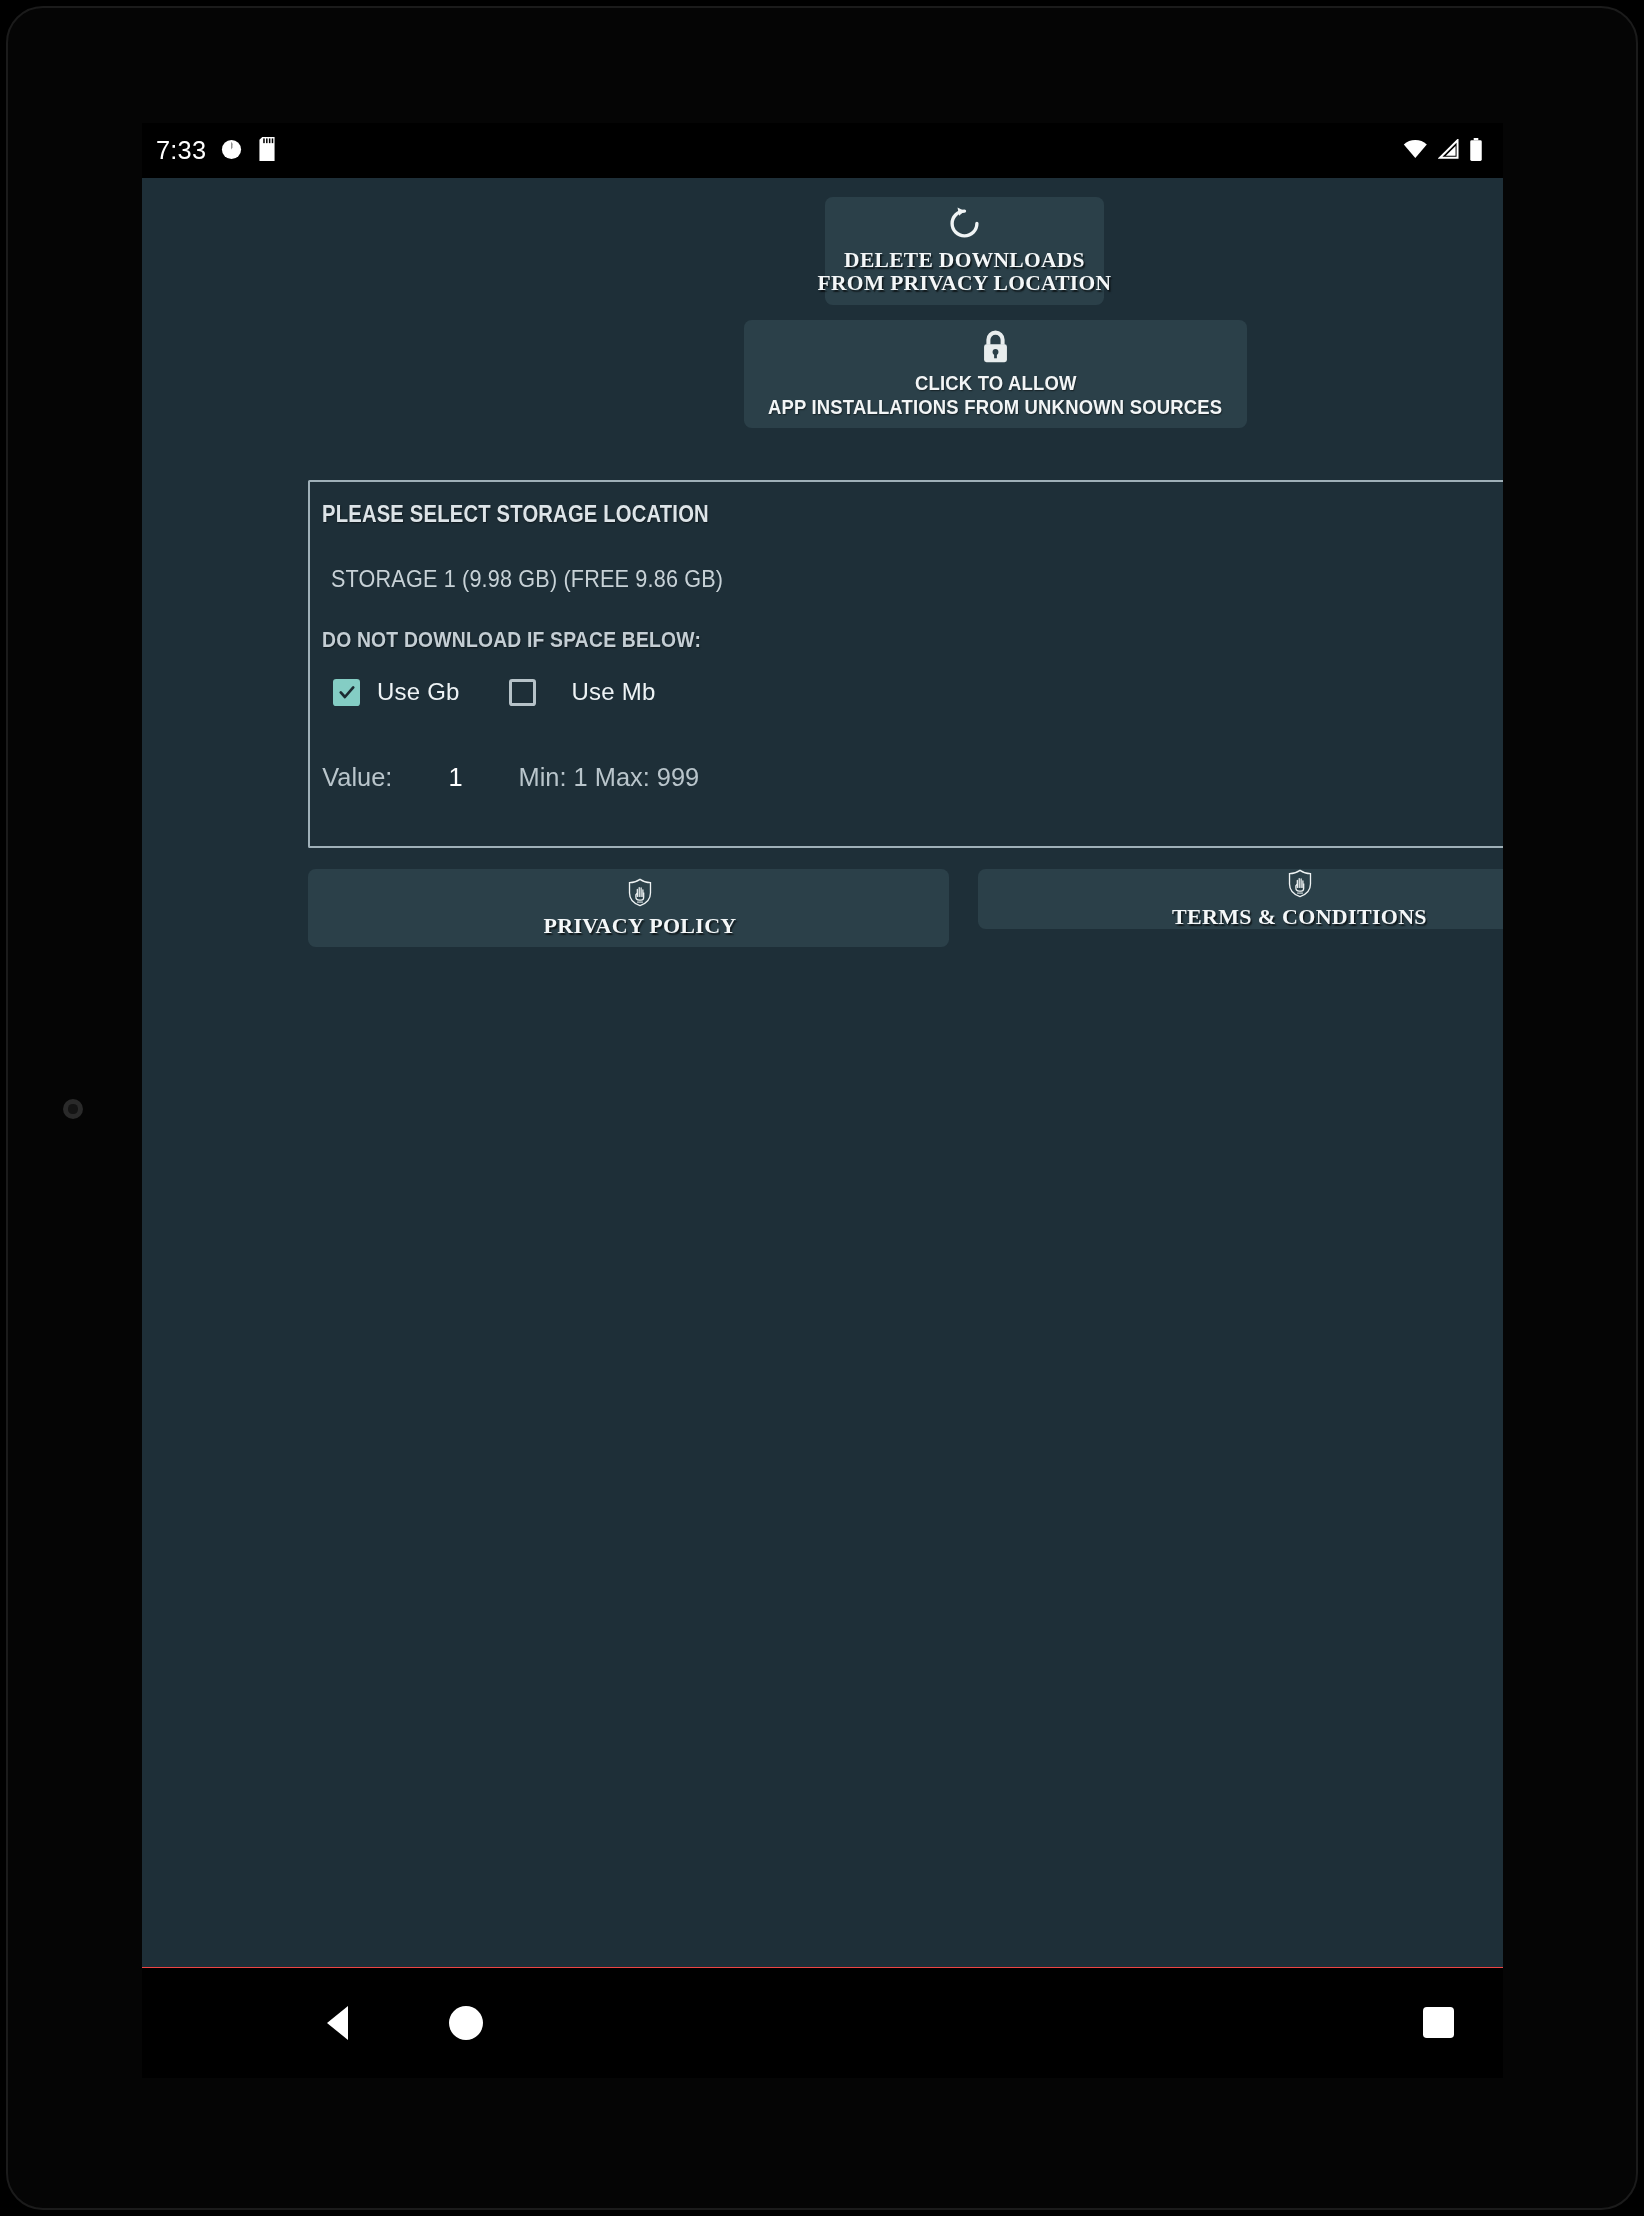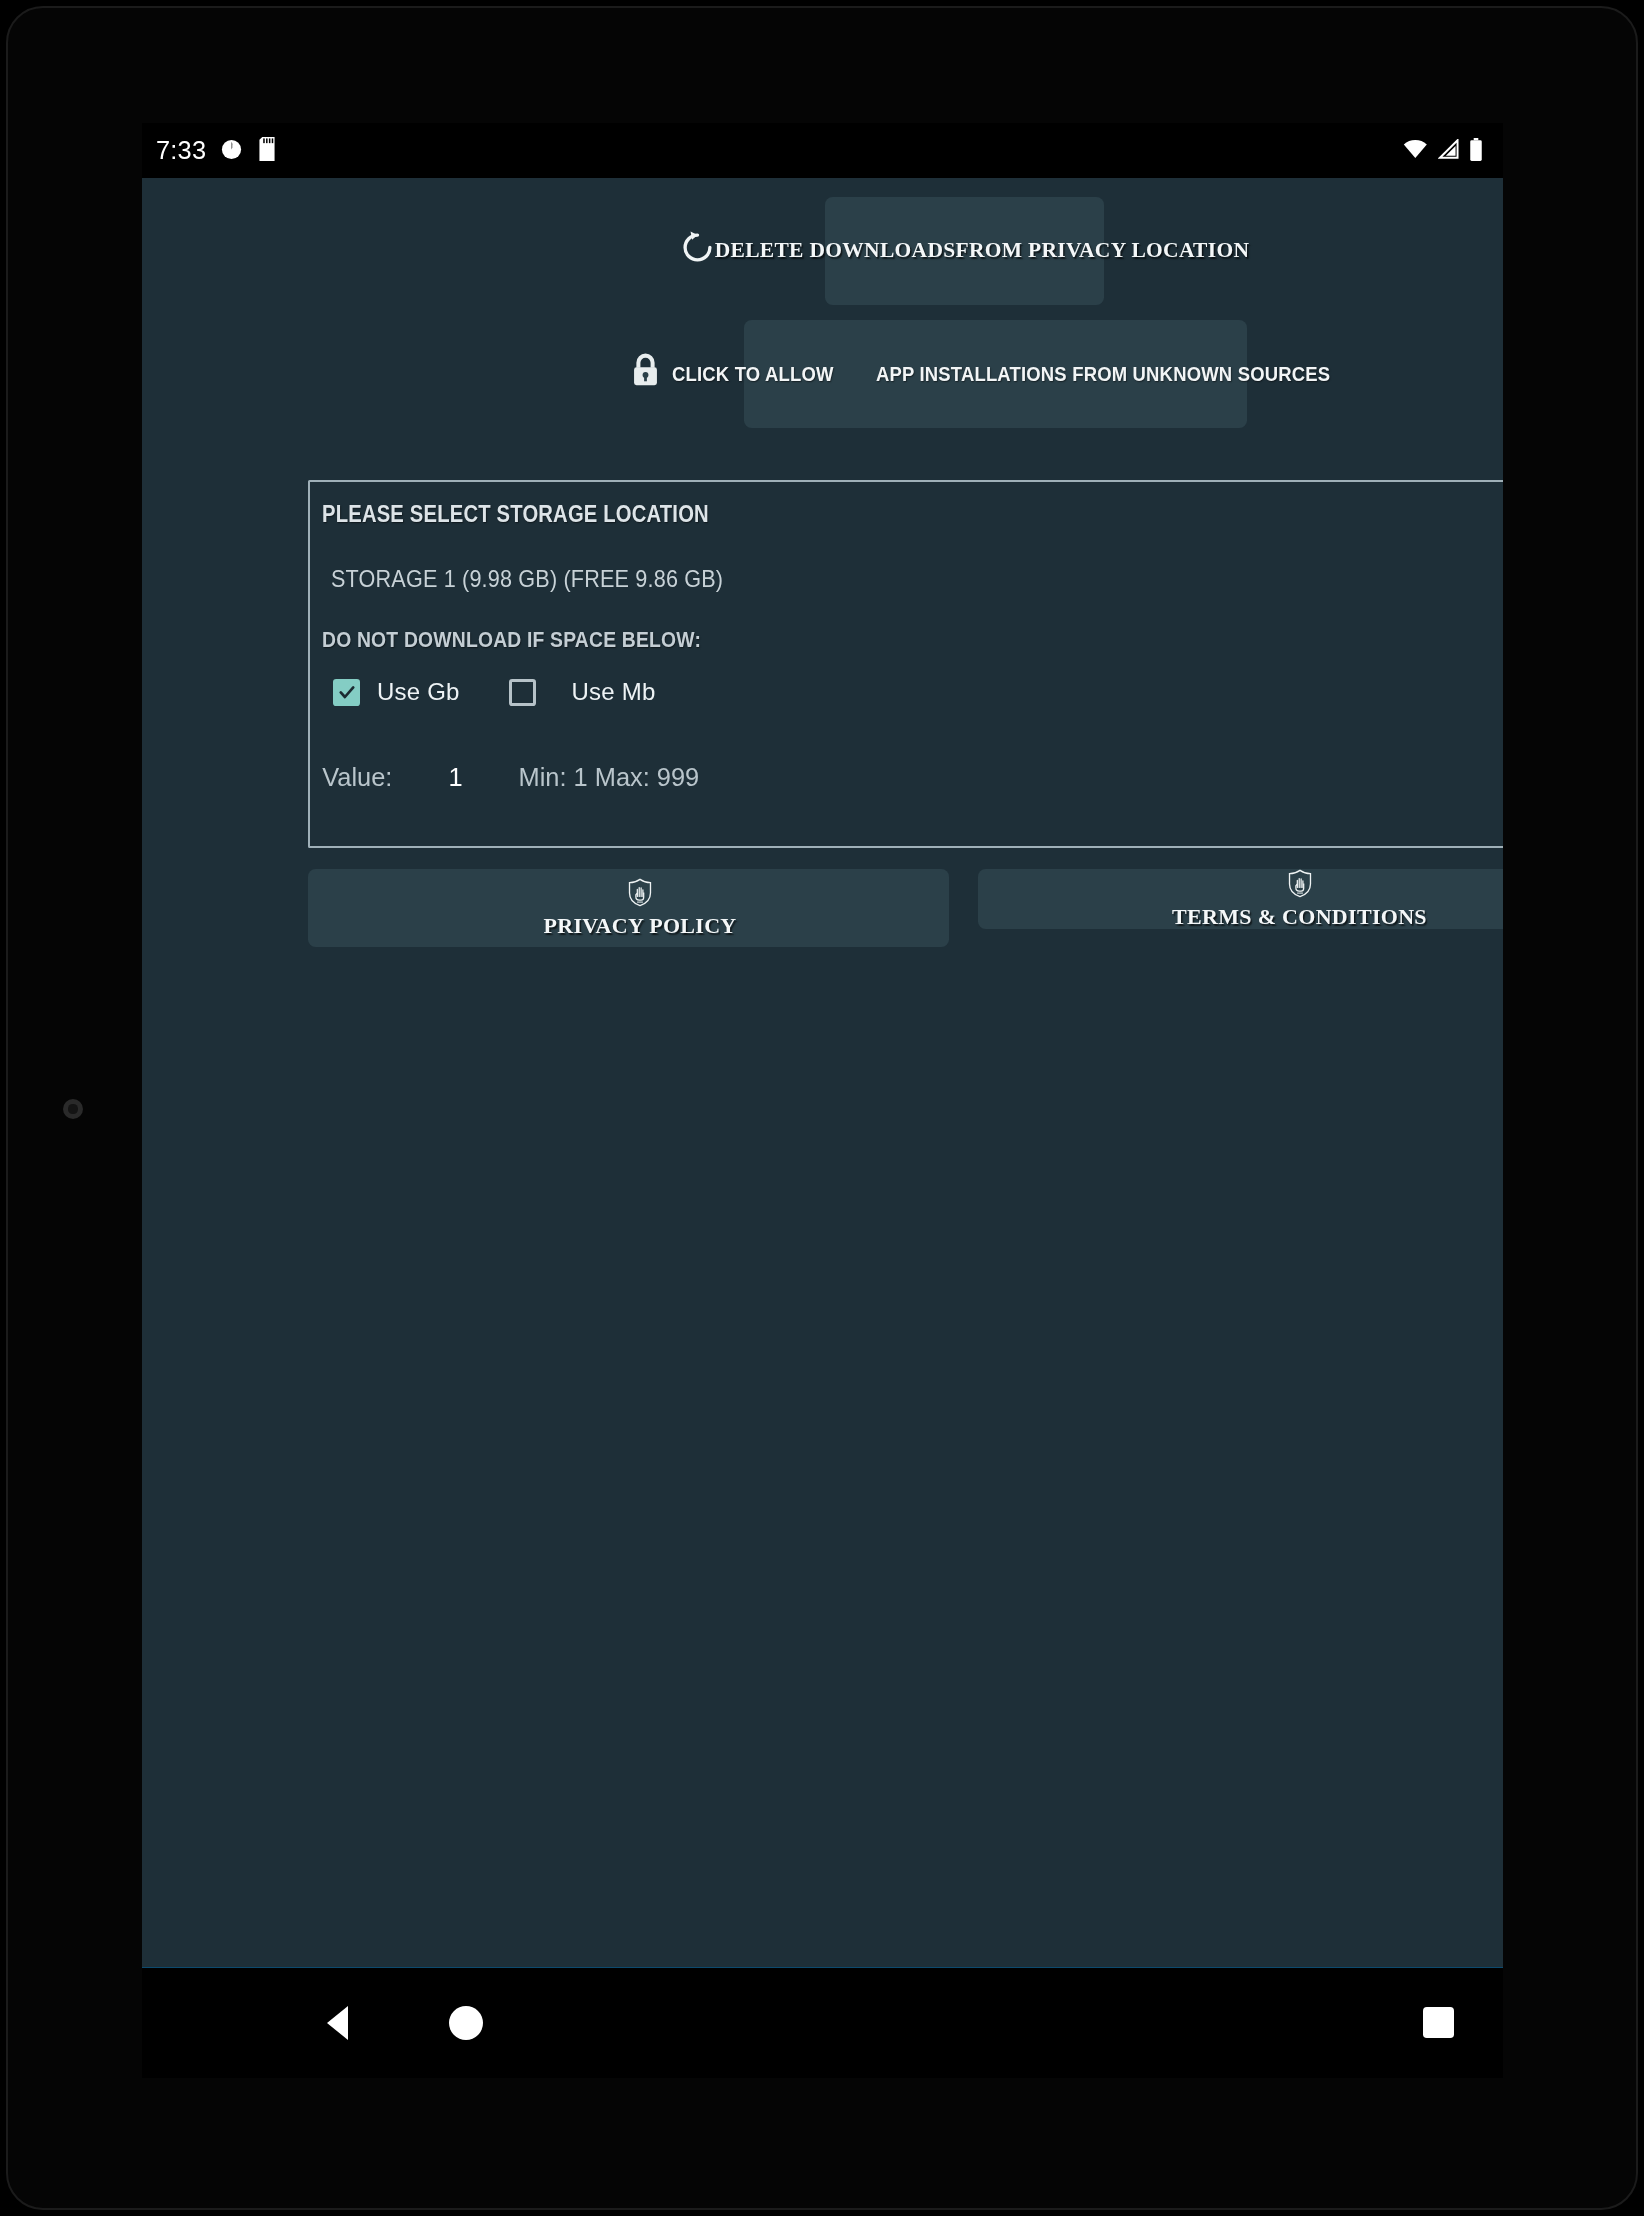--- a/index.html
+++ b/index.html
@@ -45,21 +45,21 @@
     border-radius: 50%;
     background: #141414;
   }
 
   
   #screen {
     position: absolute;
     left: 142px; top: 123px;
     width: 1361px;
     height: 1955px;
-    background: #0c4a6e;
+    background: #ef4444;
   }
 
   
   #status-bar {
     position: absolute;
     left: 0; top: 0;
     width: 1361px;
     height: 55px;
     background: #000000;
   }
@@ -96,21 +96,21 @@
     overflow: hidden;
   }
 
   
   .top-btn {
     position: absolute;
     background: #2b4049;
     border-radius: 7.7px;
     border: none;
     display: flex;
-    flex-direction: row;
+    flex-direction: column;
     align-items: center;
     justify-content: center;
     cursor: pointer;
     padding: 1px;
   }
 
   #delete-downloads-button {
     left: 683px;
     top: 19px;
     width: 279px;

